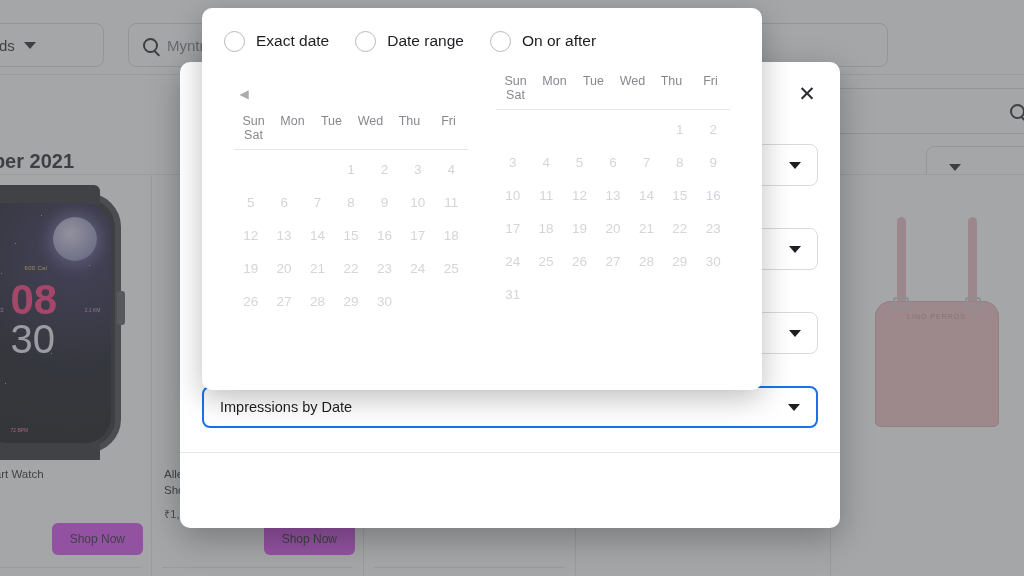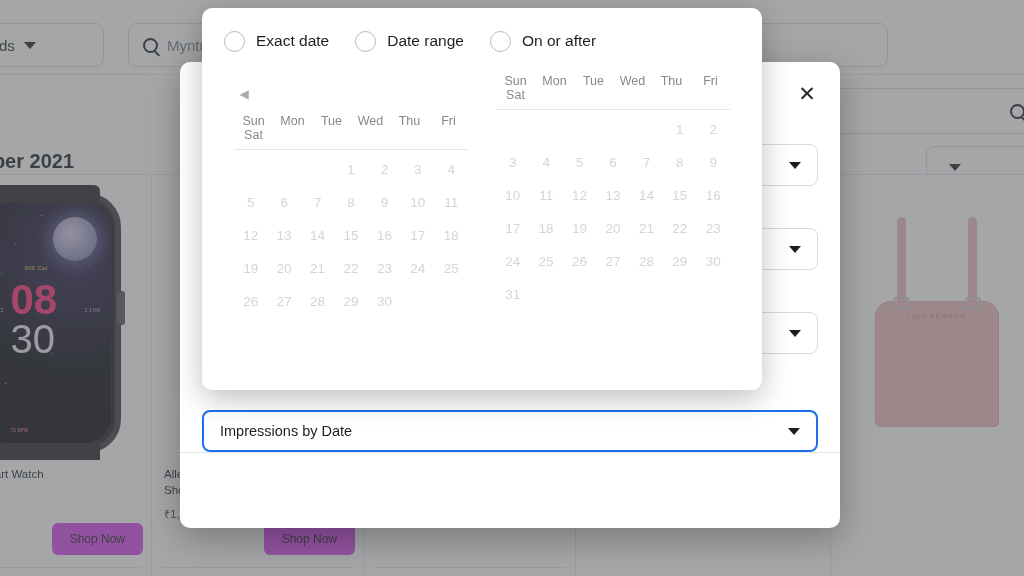--- a/index.html
+++ b/index.html
@@ -143,21 +143,21 @@
   .modal-field {
     position: absolute; left: 22px; width: 616px; height: 42px;
     border: 1px solid #d9dade; border-radius: 8px; background: #fff;
     display: flex; align-items: center; justify-content: space-between;
     padding: 0 16px; font-size: 14.5px; color: #1c1e21;
   }
   #field-1 { top: 82px; }
   #field-2 { top: 166px; }
   #field-3 { top: 250px; }
   #field-4 {
-    top: 348px; border: 2px solid #1b72e8;
+    top: 324px; border: 2px solid #1b72e8;
   }
   #modal-divider {
     position: absolute; left: 0; right: 0; top: 390px; height: 1px; background: #e4e6eb;
   }
   #modal-footer {
     position: absolute; left: 0; right: 0; bottom: 0; height: 76px;
     display: flex; align-items: center; justify-content: flex-end; gap: 20px;
     padding-right: 24px;
   }
   #clear-all {

